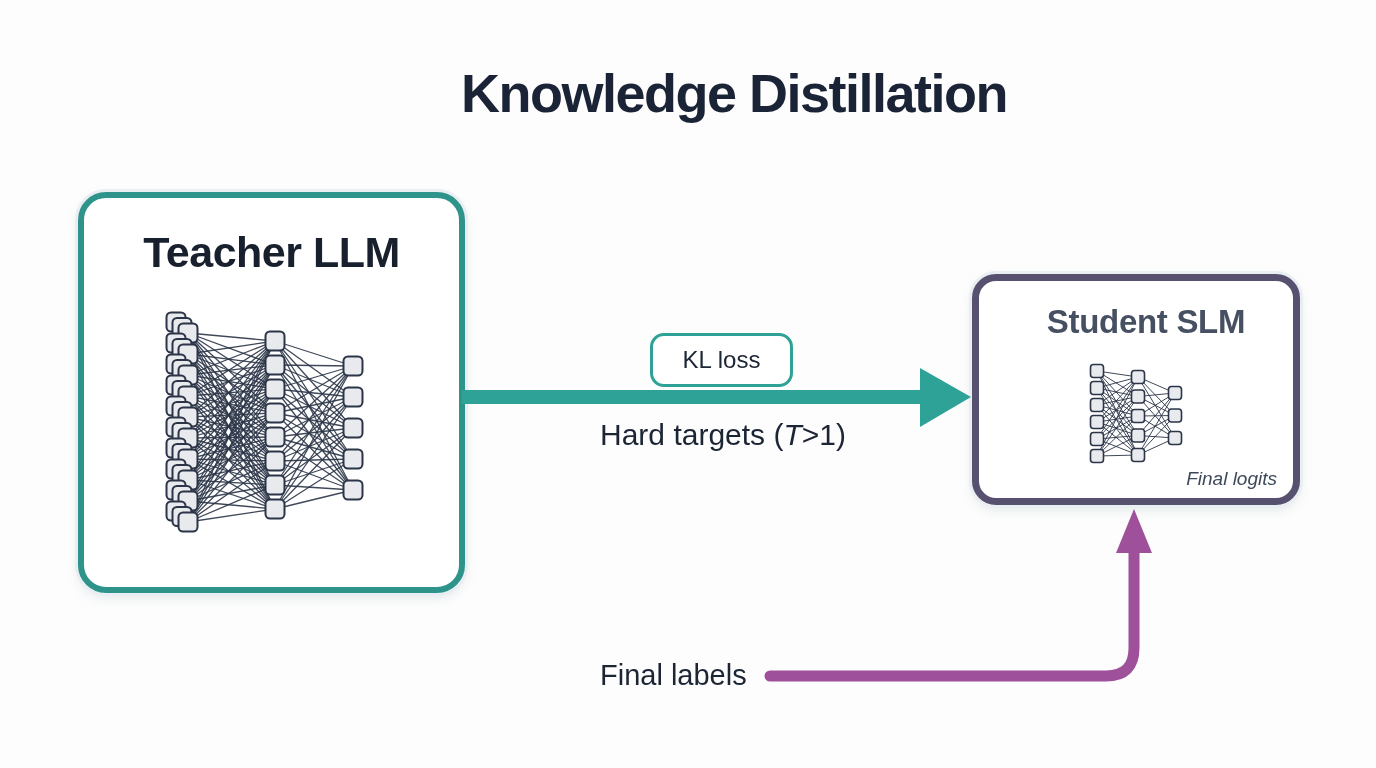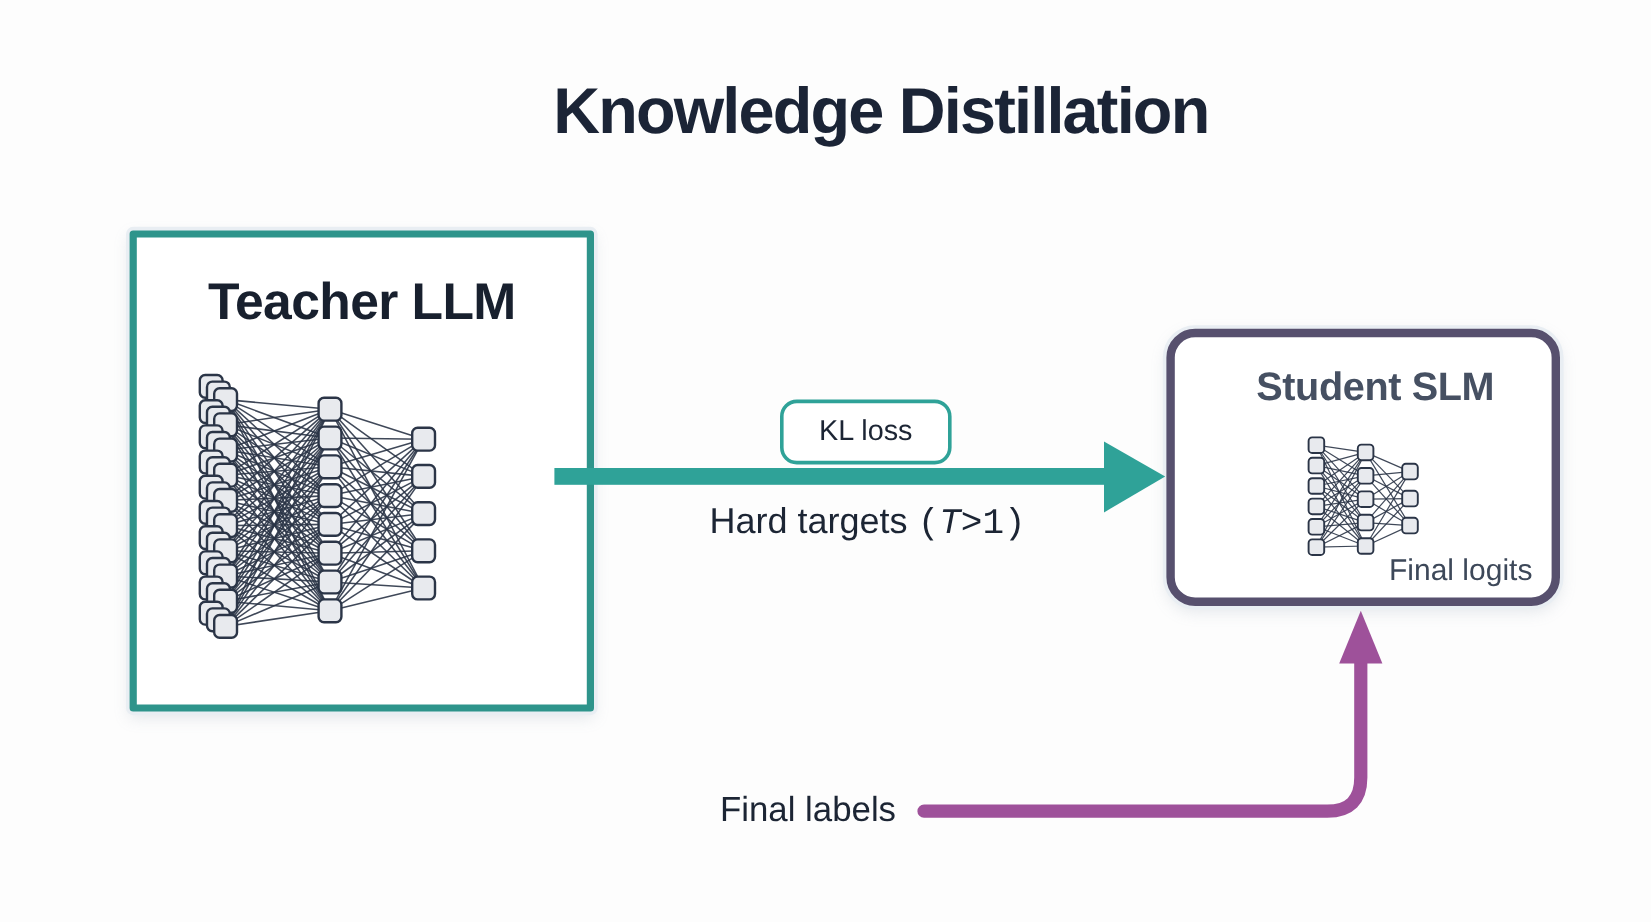--- a/index.html
+++ b/index.html
@@ -14,56 +14,57 @@
     font-size:54px;font-weight:800;letter-spacing:-1.5px;
     color:var(--title-navy,#1B2436);z-index:3;padding-left:46px;
   }
 
   .box{
     position:absolute;background:#ffffff;z-index:1;
     box-shadow:0 0 0 3px #e9eef3, 0 5px 12px rgba(140,155,175,.22);
   }
   .teacher-box{
     left:78px;top:192px;width:375px;height:389px;
-    border:6px solid var(--teacher-border,#2E948B);border-radius:3px;margin-left:30px;
+    border:6px solid var(--teacher-border,#2E948B);border-radius:28px;
   }
   .student-box{
     left:972px;top:274px;width:314px;height:217px;
     border:7px solid var(--student-border,#57506E);border-radius:24px;
   }
   .teacher-label{
     margin-top:30px;text-align:center;font-size:43px;font-weight:bold;
     letter-spacing:-0.5px;color:var(--teacher-title,#18202E);
   }
   .student-label{
     margin-top:22px;text-align:center;font-size:33px;font-weight:bold;
     letter-spacing:-0.3px;color:var(--student-title,#465062);padding-left:20px;
   }
   .final-logits{
-    position:absolute;right:16px;bottom:8px;font-size:25px;
+    position:absolute;right:16px;bottom:8px;font-size:19px;
     color:var(--caption-slate,#3D4859);
+    font-style:italic;
   }
 
   .net-svg{position:absolute;z-index:2;}
   #teacher-net{left:160px;top:300px;}
   #student-net{left:1085px;top:362px;}
 
   .arrow-overlay{position:absolute;left:0;top:0;z-index:2;pointer-events:none;}
 
   .kl-chip{
     position:absolute;left:650px;top:333px;width:143px;height:54px;
     box-sizing:border-box;border:3.5px solid var(--teal,#2FA298);
     border-radius:14px;background:#ffffff;display:flex;align-items:center;
     justify-content:center;font-size:24px;color:var(--navy,#1C2534);z-index:3;
   }
   .soft-targets{
     position:absolute;left:572px;top:418px;width:302px;text-align:center;
     font-size:30px;color:var(--navy,#1C2534);z-index:3;
   }
-  .math{font-family:Liberation Mono, monospace;}
+  .math{font-family:Liberation Sans, sans-serif;}
   .math .var{font-style:italic;}
 
   .hard-labels{
     position:absolute;left:600px;top:659px;font-size:29px;
     color:var(--navy,#1C2534);z-index:3;
   }
   .supervised-loss{
     position:absolute;left:848px;top:626px;font-size:29px;
     color:var(--navy,#1C2534);z-index:3;
   }

